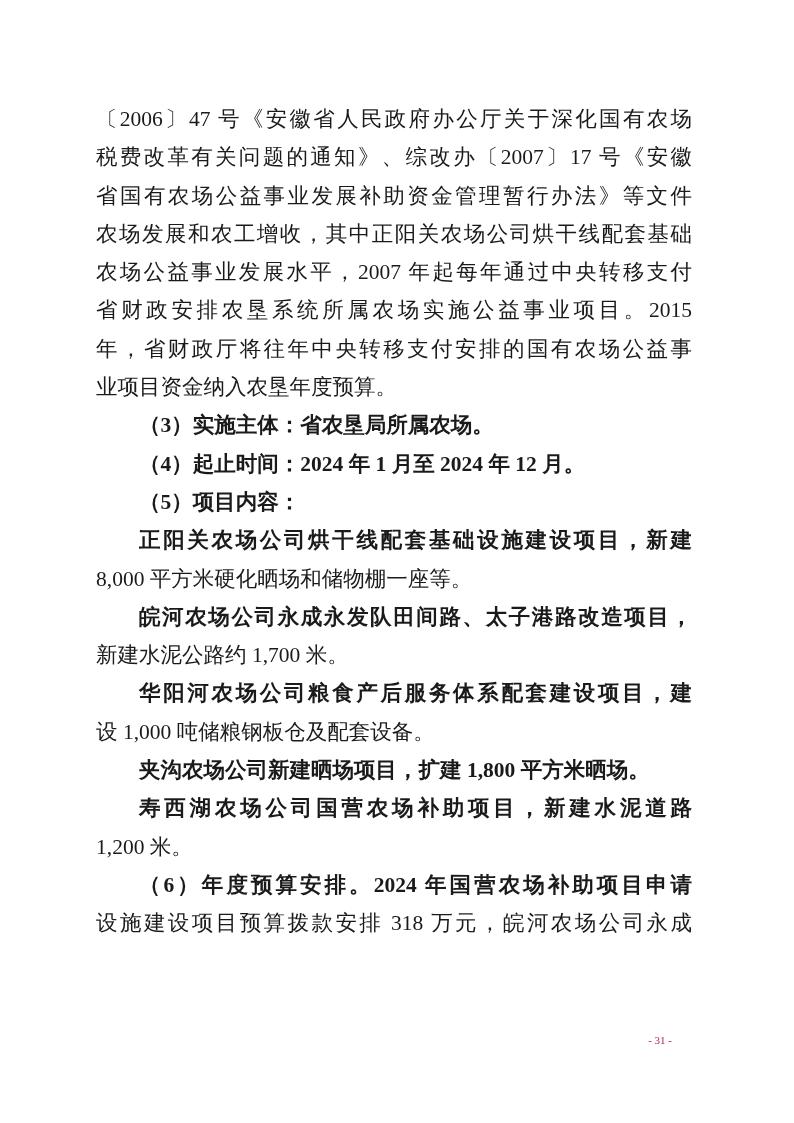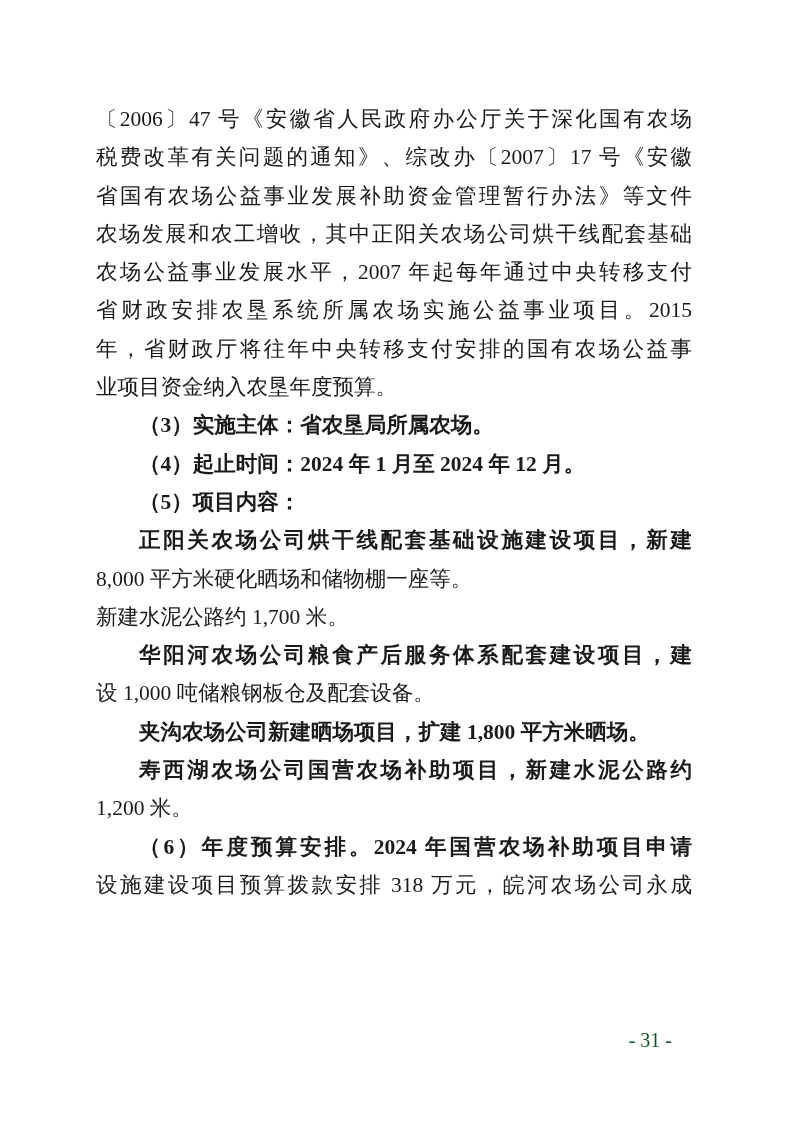--- a/index.html
+++ b/index.html
@@ -39,23 +39,23 @@
     text-align: justify;
     text-align-last: justify;
   }
   .ind { text-indent: 43px; font-weight: bold; }
   .page-footer {
     position: absolute;
     left: 96px;
     top: 1031px;
     width: 576px;
     text-align: right;
-    font-size: 20px;
+    font-size: 11px;
     line-height: 18px;
-    color: #14532d;
+    color: #be185d;
   }
 </style>
 </head>
 <body>
 
 <div class="page">
   <div class="doc-body">
 
     <div class="para">
       <div class="ln jst">〔2006〕47 号《安徽省人民政府办公厅关于深化国有农场</div>
@@ -79,34 +79,35 @@
     <div class="para">
       <div class="ln ind">（5）项目内容：</div>
     </div>
 
     <div class="para">
       <div class="ln jst ind">正阳关农场公司烘干线配套基础设施建设项目，新建</div>
       <div class="ln">8,000 平方米硬化晒场和储物棚一座等。</div>
     </div>
 
     <div class="para">
+      <div class="ln jst ind">皖河农场公司永成永发队田间路、太子港路改造项目，</div>
       <div class="ln">新建水泥公路约 1,700 米。</div>
     </div>
 
     <div class="para">
       <div class="ln jst ind">华阳河农场公司粮食产后服务体系配套建设项目，建</div>
       <div class="ln">设 1,000 吨储粮钢板仓及配套设备。</div>
     </div>
 
     <div class="para">
       <div class="ln ind">夹沟农场公司新建晒场项目，扩建 1,800 平方米晒场。</div>
     </div>
 
     <div class="para">
-      <div class="ln jst ind">寿西湖农场公司国营农场补助项目，新建水泥公路约</div>
+      <div class="ln jst ind">寿西湖农场公司国营农场补助项目，新建水泥道路</div>
       <div class="ln">1,200 米。</div>
     </div>
 
     <div class="para">
       <div class="ln jst ind">（6）年度预算安排。2024 年国营农场补助项目申请</div>
       <div class="ln jst">设施建设项目预算拨款安排 318 万元，皖河农场公司永成</div>
     </div>
 
   </div>
 

